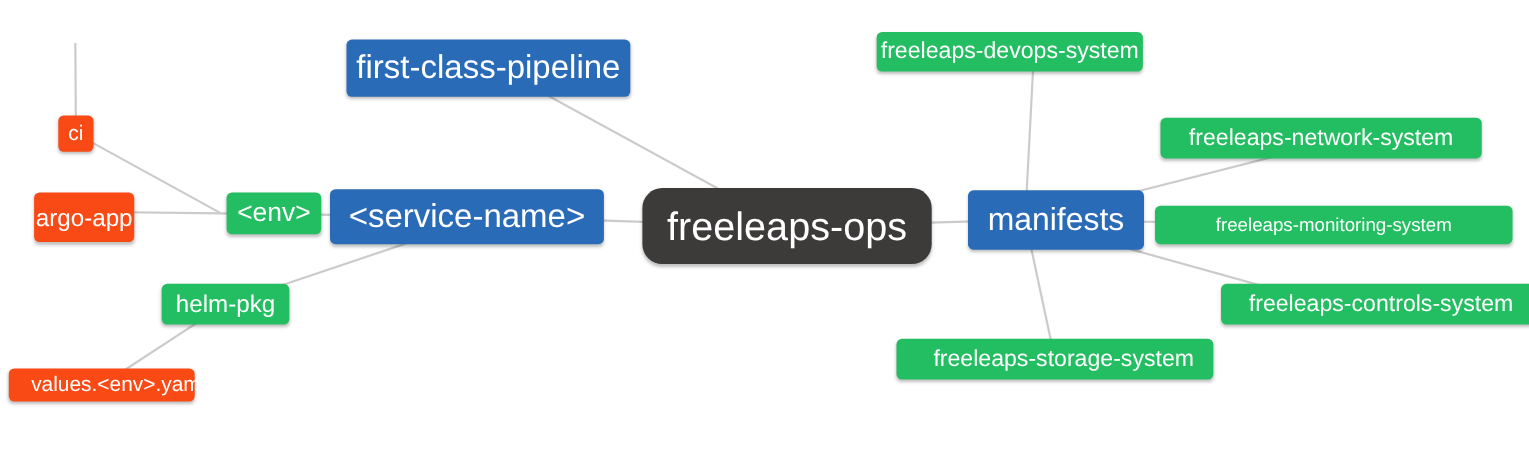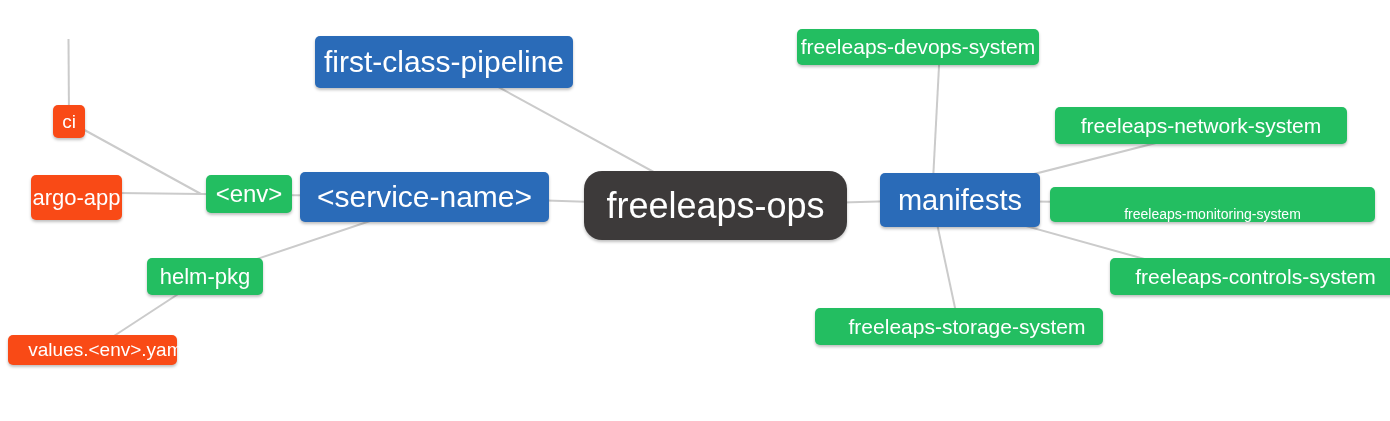--- a/index.html
+++ b/index.html
@@ -104,21 +104,21 @@
   </div>
 
   <div class="node c-green" style="left:797px;  top:29px;  width:242px; height:36px; font-size:21px;">
     <span>freeleaps-devops-system</span>
   </div>
 
   <div class="node c-green" style="left:1055px; top:107px; width:292px; height:37px; font-size:21px;">
     <span>freeleaps-network-system</span>
   </div>
 
-  <div class="node c-green" style="left:1050px; top:187px; width:325px; height:35px; font-size:14px;align-items:flex-end;">
+  <div class="node c-green" style="left:1050px; top:187px; width:325px; height:35px; font-size:17px;">
     <span>freeleaps-monitoring-system</span>
   </div>
 
   <div class="node c-green" style="left:1062px; top:258px; width:291px; height:37px; font-size:21px;margin-left:48px;">
     <span>freeleaps-controls-system</span>
   </div>
 
   <div class="node c-green" style="left:815px;  top:308px; width:288px; height:37px; font-size:21px;padding-left:16px;">
     <span>freeleaps-storage-system</span>
   </div>

